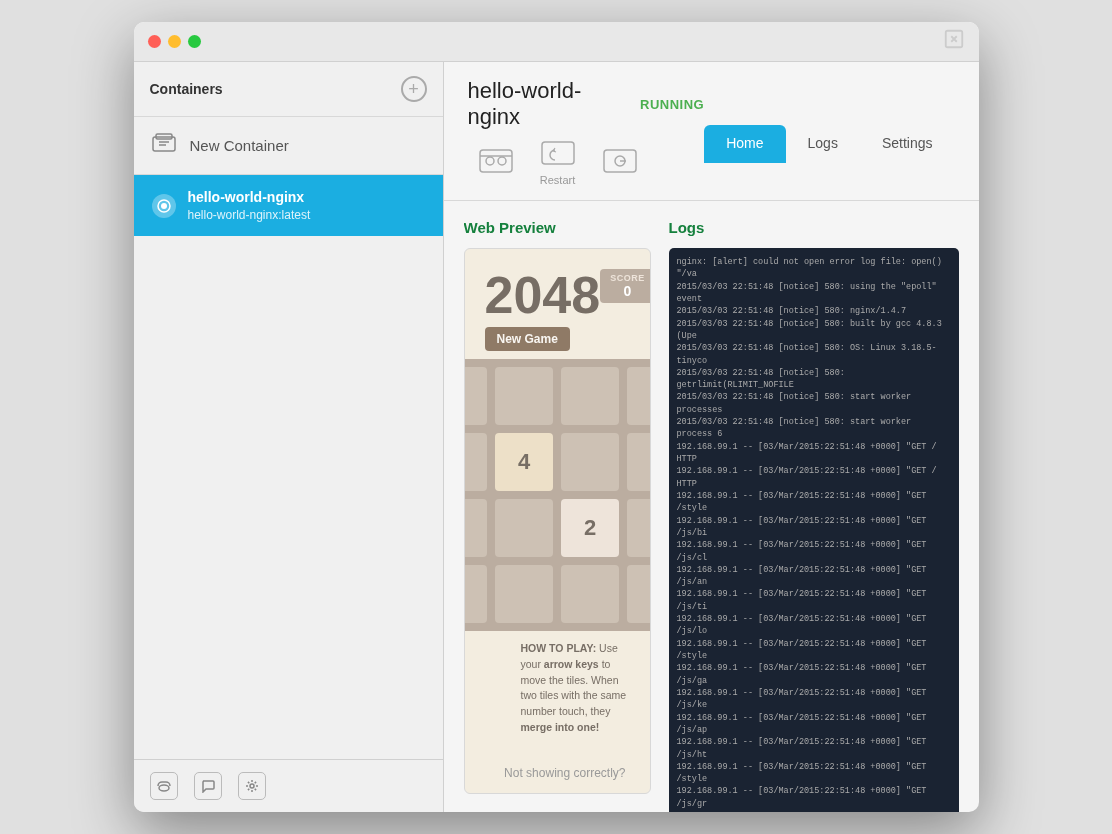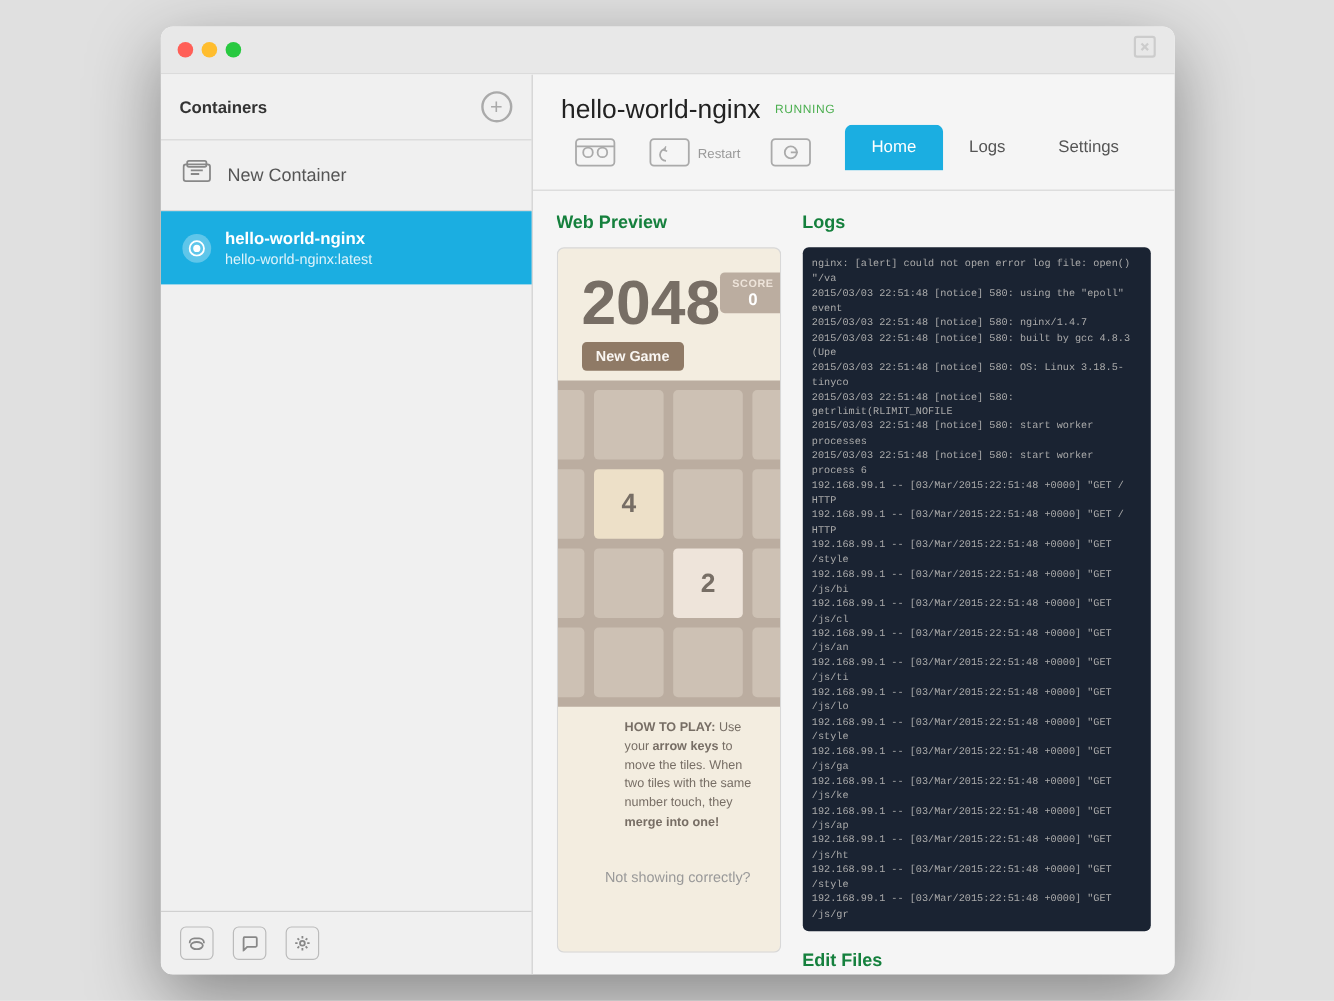--- a/index.html
+++ b/index.html
@@ -177,22 +177,22 @@
       display: flex;
       align-items: center;
       gap: 12px;
     }
     .main-title {
       font-size: 22px;
       font-weight: 300;
       color: #222;
     }
     .status-badge {
-      font-size: 10px;
-      font-weight: 400;
+      font-size: 13px;
+      font-weight: 700;
       color: #4caf50;
       letter-spacing: 0.5px;
     }
     .tab-row {
       display: flex;
       align-items: center;
       gap: 0;
       padding-top: 10px;
     }
     .tab-btn {
@@ -210,21 +210,21 @@
       border-radius: 6px 6px 0 0;
     }
     .toolbar-icons {
       display: flex;
       align-items: center;
       gap: 6px;
       padding-bottom: 10px;
     }
     .toolbar-icon-btn {
       display: flex;
-      flex-direction: row;
+      flex-direction: column;
       align-items: center;
       gap: 4px;
       cursor: pointer;
       padding: 4px 8px;
     }
     .toolbar-icon-svg {
       width: 40px;
       height: 30px;
       color: #aaa;
     }

